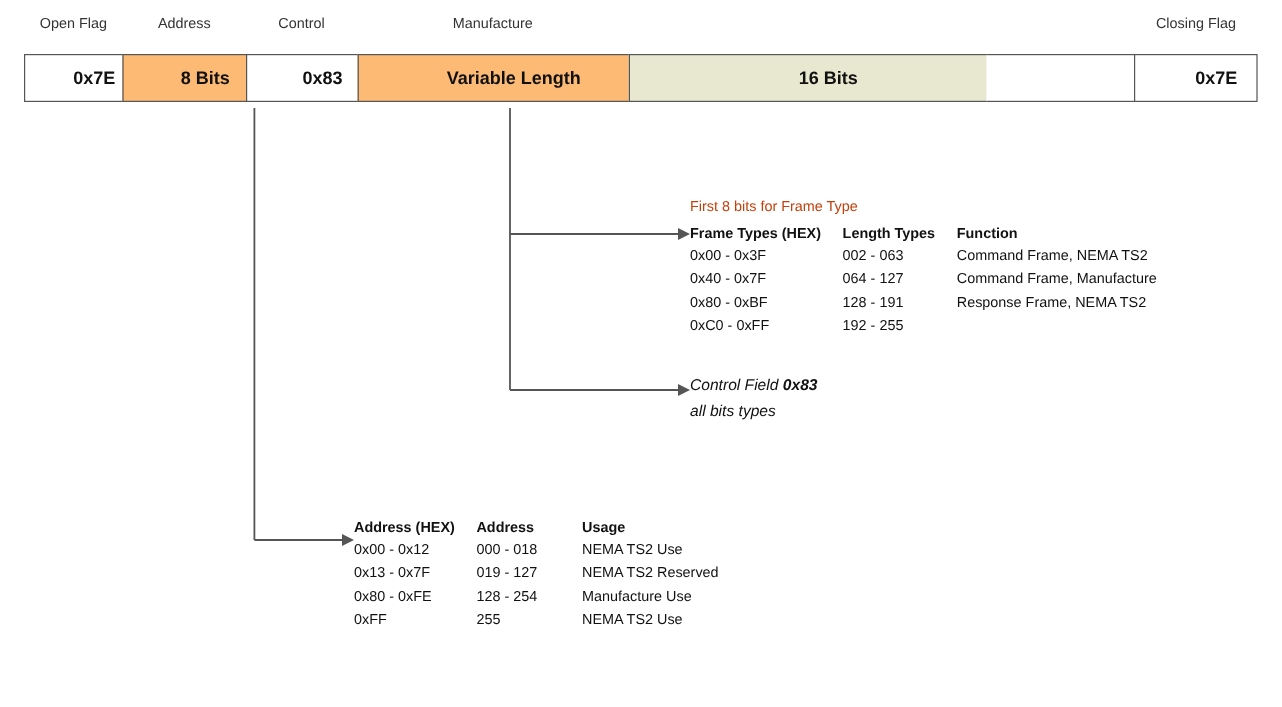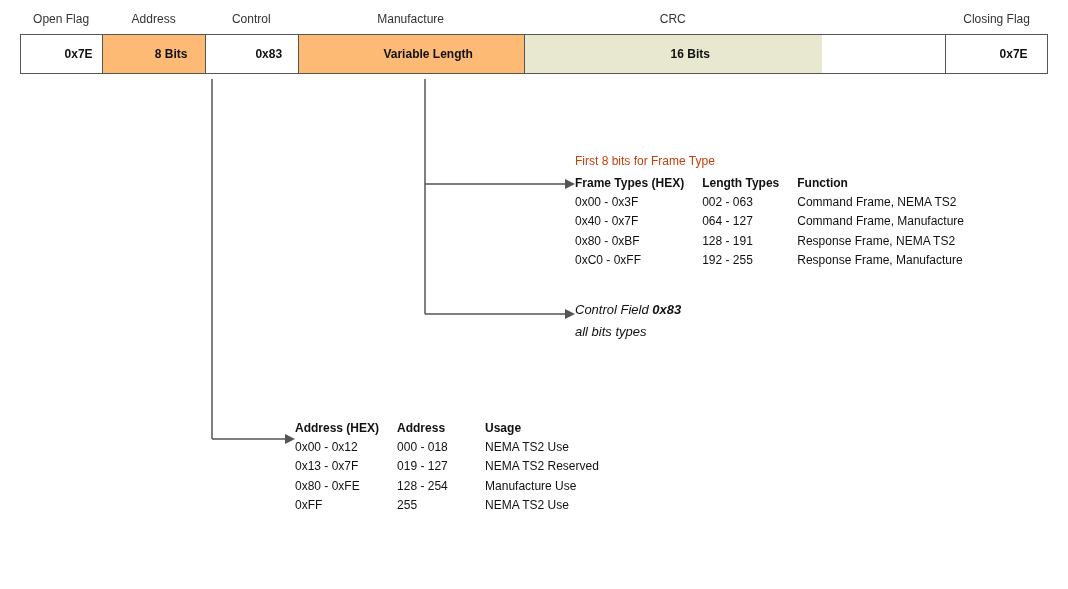--- a/index.html
+++ b/index.html
@@ -18,21 +18,21 @@
       width: 1068px;
       height: 589px;
       position: relative;
       padding: 12px 20px;
     }
 
     
     .header-row {
       display: flex;
       width: 100%;
-      margin-bottom: 5px;
+      margin-bottom: 16px;
     }
 
     .header-cell {
       text-align: center;
       font-size: 12px;
       color: #333;
       padding-bottom: 3px;
     }
 
     
@@ -41,21 +41,21 @@
       width: 100%;
       height: 40px;
     }
 
     .frame-cell {
       border: 1.5px solid #555;
       display: flex;
       align-items: center;
       justify-content: center;
       font-weight: bold;
-      font-size: 12px;
+      font-size: 15px;
       padding-left: 34px;
     }
 
     .frame-cell.white-bg { background: #fff; }
     .frame-cell.light-bg { background: #fdba74; }
     .frame-cell.cream-bg { background: #e8e8d0; }
 
     
     .content-area {
       position: relative;
@@ -115,21 +115,20 @@
 </head>
 <body>
 
 <div class="diagram-container">
 
   <div class="header-row">
     <div class="header-cell" style="width:8%">Open Flag</div>
     <div class="header-cell" style="width:10%">Address</div>
     <div class="header-cell" style="width:9%">Control</div>
     <div class="header-cell" style="width:22%">Manufacture</div>
-    <div class="header-cell" style="width:29%">CRC</div>
     <div class="header-cell" style="flex:1"></div>
     <div class="header-cell" style="width:10%">Closing Flag</div>
   </div>
 
   <div class="frame-row">
     <div class="frame-cell white-bg" style="width:8%;border-right:none;">0x7E</div>
     <div class="frame-cell light-bg" style="width:10%;border-right:none;">8 Bits</div>
     <div class="frame-cell white-bg" style="width:9%;border-right:none;">0x83</div>
     <div class="frame-cell light-bg" style="width:22%;border-right:none;">Variable Length</div>
     <div class="frame-cell cream-bg" style="width:29%;border-right:none;text-align:right;">16 Bits</div>
@@ -174,21 +173,20 @@
           <div>002 - 063</div>
           <div>064 - 127</div>
           <div>128 - 191</div>
           <div>192 - 255</div>
         </div>
         <div class="table-col wide">
           <div class="col-header">Function</div>
           <div>Command Frame, NEMA TS2</div>
           <div>Command Frame, Manufacture</div>
           <div>Response Frame, NEMA TS2</div>
-          <div>Response Frame, Manufacture</div>
         </div>
       </div>
     </div>
 
     <div class="info-block control-field-text" style="left:555px; top:220px;">
       <div>Control Field <span style="font-weight:bold;">0x83</span></div>
       <div>all bits types</div>
     </div>
 
     <div class="info-block table-section" style="left:275px; top:340px;">

